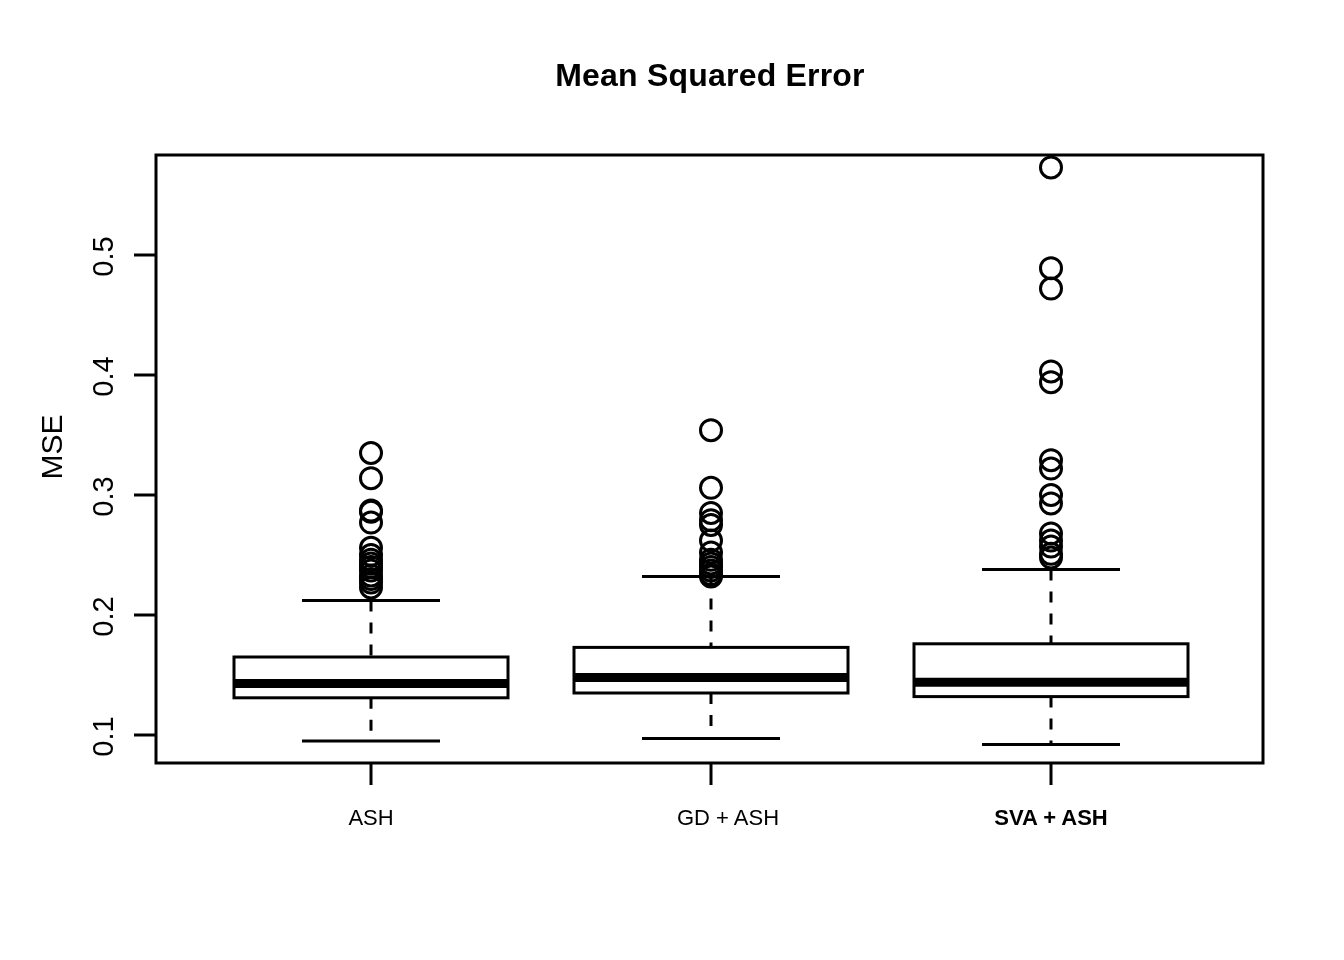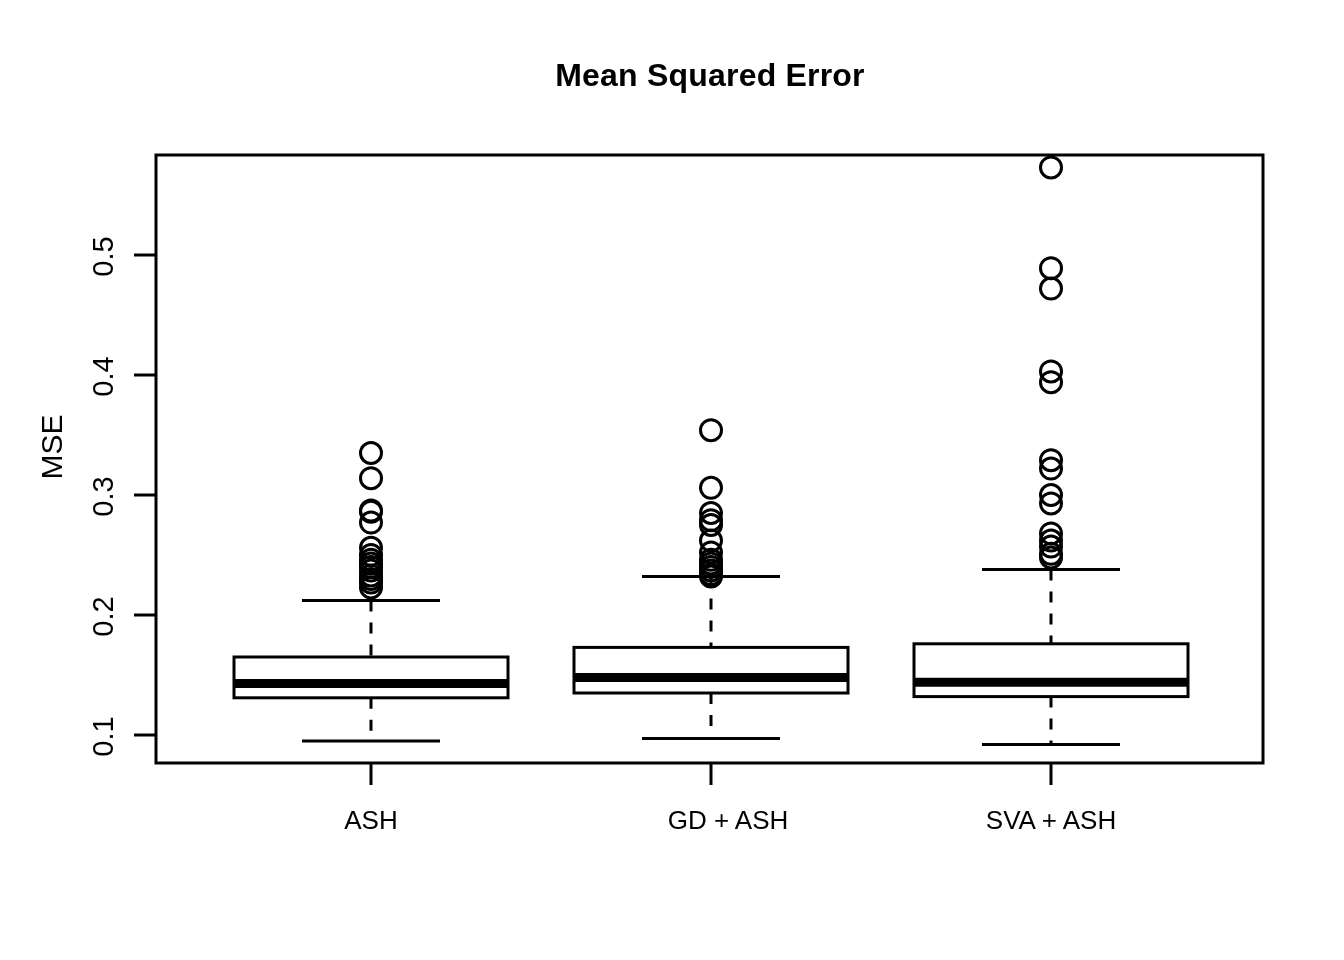--- a/index.html
+++ b/index.html
@@ -54,21 +54,21 @@
     font-size: 29px;
     font-family: "Liberation Sans", sans-serif;
     white-space: nowrap;
     transform: rotate(-90deg);
     transform-origin: center center;
     text-align: center;
     width: 80px;
   }
   .tick-label-x {
     position: absolute;
-    font-size: 26px;
+    font-size: 22px;
     font-family: "Liberation Sans", sans-serif;
     white-space: nowrap;
     text-align: right;
     transform: translateX(-50%);
   }
 </style>
 </head>
 <body>
 
 <div id="figure">
@@ -78,21 +78,21 @@
   <div id="y-axis-title">MSE</div>
 
   <div class="tick-label-y" style="left:63px; top:720px;">0.1</div>
   <div class="tick-label-y" style="left:63px; top:600px;">0.2</div>
   <div class="tick-label-y" style="left:63px; top:480px;">0.3</div>
   <div class="tick-label-y" style="left:63px; top:360px;">0.4</div>
   <div class="tick-label-y" style="left:63px; top:240px;">0.5</div>
 
   <div class="tick-label-x" style="left:371px; top:805px;">ASH</div>
   <div class="tick-label-x" style="left:728px; top:805px;">GD + ASH</div>
-  <div class="tick-label-x" style="left:1051px; top:805px;">SVA + ASH</div>
+  <div class="tick-label-x" style="left:1051px; top:805px;font-weight:bold;">SVA + ASH</div>
 
   <svg id="plot-svg" width="1344" height="960">
     <g id="axes-layer">
 
       <rect x="156" y="155" width="1107" height="608" fill="none" stroke="#000000" stroke-width="3"></rect>
 
       <g id="y-ticks">
           <line x1="134" x2="156" y1="735" y2="735" stroke="#000" stroke-width="3"></line>
           <line x1="134" x2="156" y1="615" y2="615" stroke="#000" stroke-width="3"></line>
           <line x1="134" x2="156" y1="495.00000000000006" y2="495.00000000000006" stroke="#000" stroke-width="3"></line>

